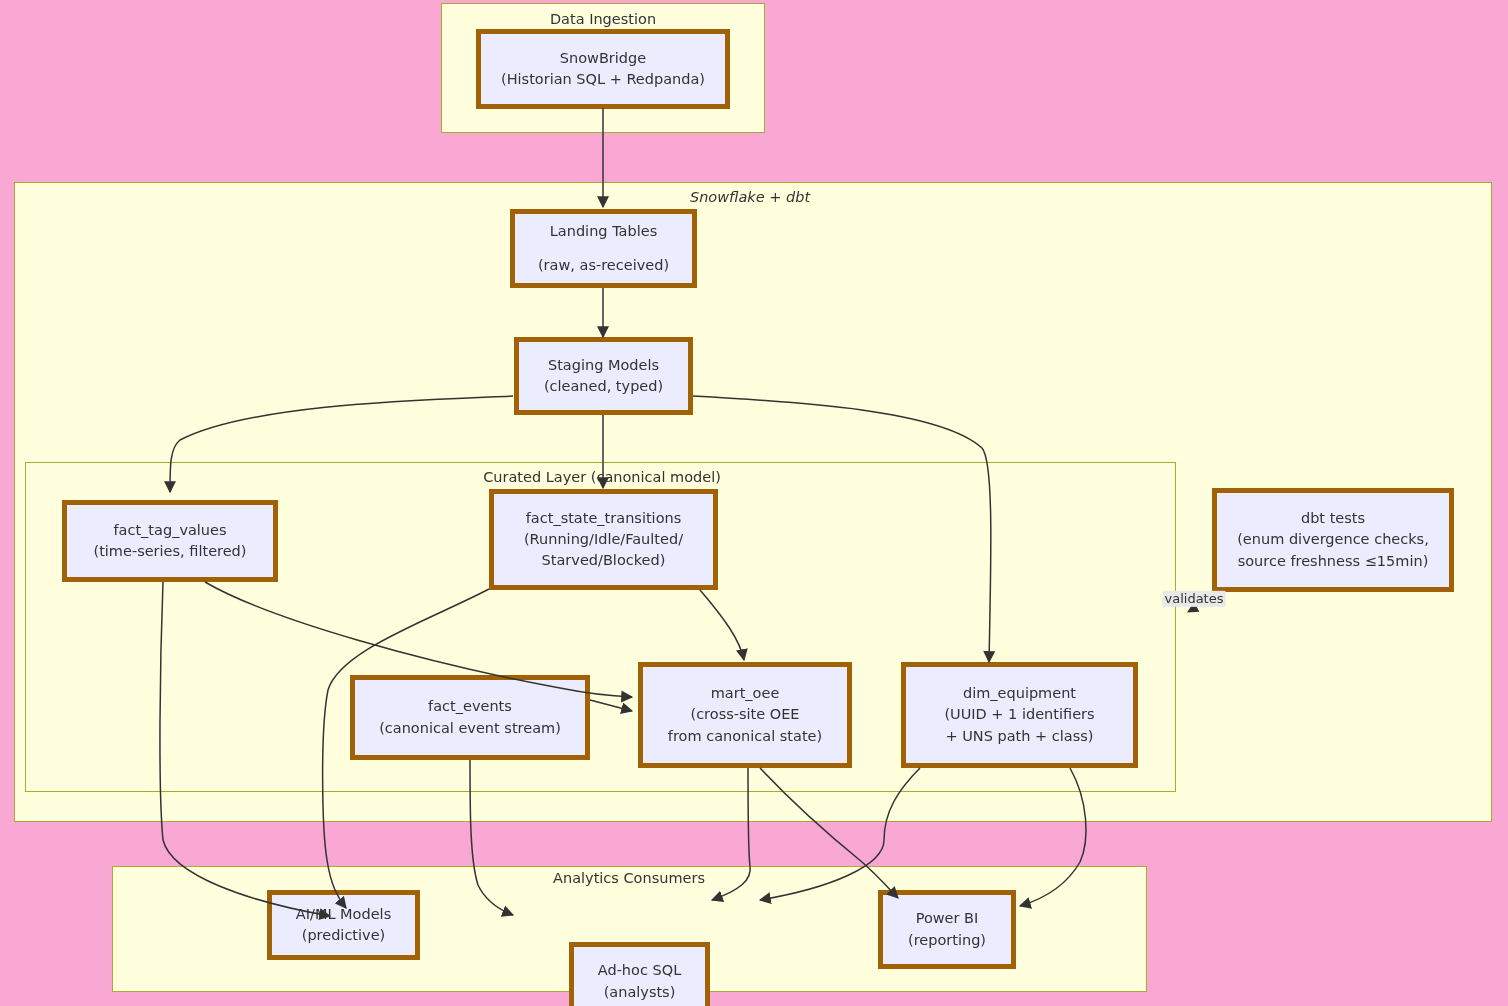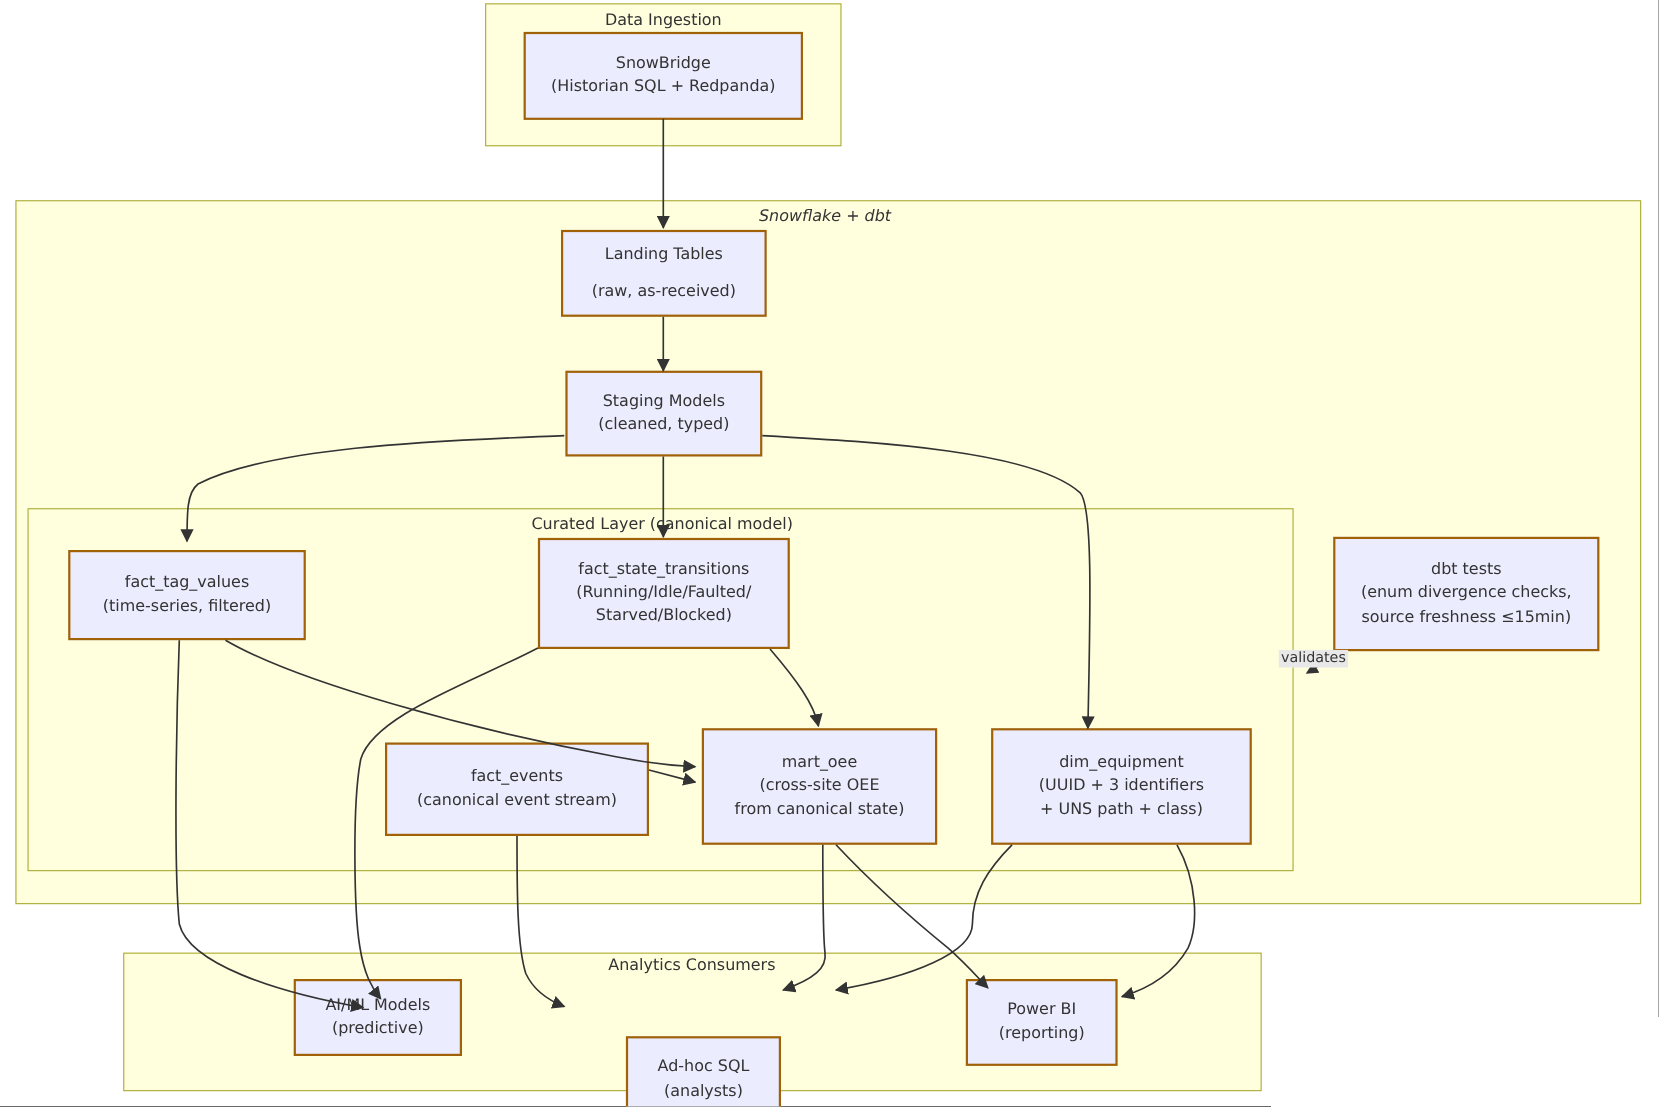--- a/index.html
+++ b/index.html
@@ -7,21 +7,21 @@
     padding: 0;
     background: #000000;
     width: 1508px;
     height: 1006px;
     overflow: hidden;
   }
   #stage {
     position: relative;
     width: 1508px;
     height: 1006px;
-    background: #ffffff;
+    background: #f9a8d4;
     font-family: "DejaVu Sans", "Liberation Sans", sans-serif;
   }
   #edges {
     position: absolute;
     left: 0; top: 0;
     width: 1508px;
     height: 1006px;
     pointer-events: none;
     z-index: 5;
   }
@@ -37,21 +37,21 @@
     transform: translateX(-50%);
     color: #333333;
     font-size: 14.5px;
     line-height: 1;
     white-space: nowrap;
     z-index: 4;
   }
   .node {
     position: absolute;
     background: #ececff;
-    border: 2px solid #a16207;
+    border: 5px solid #a16207;
     box-sizing: border-box;
     display: flex;
     flex-direction: column;
     align-items: center;
     justify-content: center;
     color: #333333;
     font-size: 14.5px;
     line-height: 1.45;
     text-align: center;
     z-index: 3;
@@ -165,21 +165,21 @@
   </div>
 
   <div class="node" style="left:638px; top:662px; width:214px; height:106px;">
     <span class="ln">mart_oee</span>
     <span class="ln">(cross-site OEE</span>
     <span class="ln">from canonical state)</span>
   </div>
 
   <div class="node" style="left:901px; top:662px; width:237px; height:106px;">
     <span class="ln">dim_equipment</span>
-    <span class="ln">(UUID + 3 identifiers</span>
+    <span class="ln">(UUID + 1 identifiers</span>
     <span class="ln">+ UNS path + class)</span>
   </div>
 
   <div class="node" style="left:267px; top:890px; width:153px; height:70px;">
     <span class="ln">AI/ML Models</span>
     <span class="ln">(predictive)</span>
   </div>
 
   <div class="node" style="left:569px; top:942px; width:141px; height:79px;">
     <span class="ln">Ad-hoc SQL</span>

